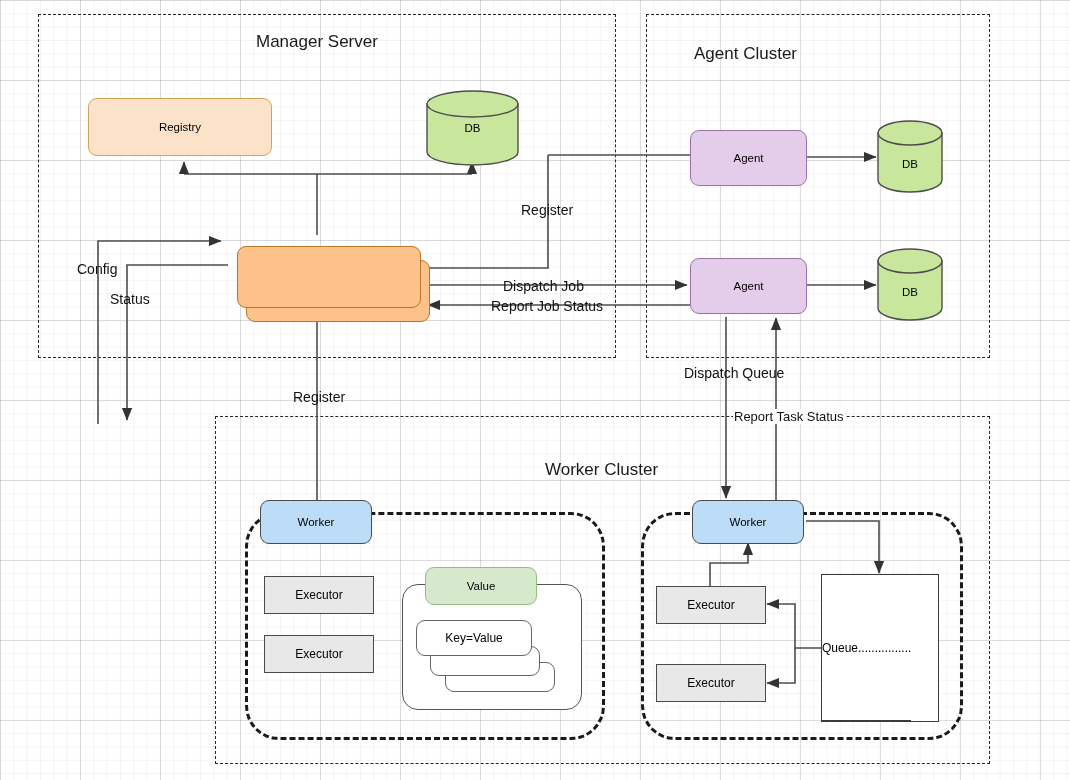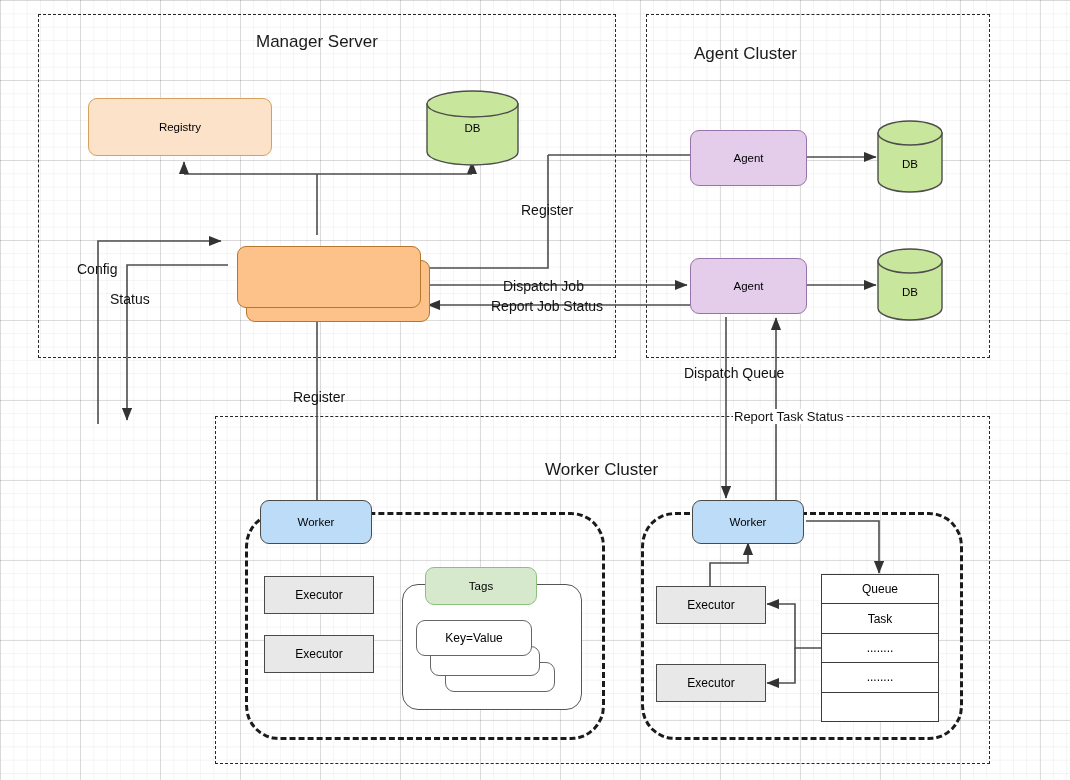--- a/index.html
+++ b/index.html
@@ -38,21 +38,21 @@
   .registry{background:#fce2c8;border-color:#d6a15c;}
   .broker{background:#fdc28a;border-color:#b6762b;}
   .agent{background:#e3cdea;border-color:#9b73ab;}
   .worker{background:#bcdcf7;border-color:#4a4a4a;}
   .executor{background:#e8e8e8;border-color:#4a4a4a;}
   .console{background:#f7c0c0;border-color:#c45c5c;border-radius:16px;border-width:1.3px;border-style:solid;font-size:12px;color:#000;}
   .tags{background:#d6e9cd;border-color:#8fbf7f;}
   .tagbox{background:#ffffff;border:1.5px solid #555;border-radius:16px;}
   .kv{background:#ffffff;border:1.5px solid #666;border-radius:9px;font-size:12px;color:#000;}
 
-  .queue{position:absolute;box-sizing:border-box;border:1.3px solid #3b3b3b;background:#ffffff;display:flex;flex-direction:column;}
+  .queue{position:absolute;box-sizing:border-box;border:1.3px solid #3b3b3b;background:#ffffff;display:flex;flex-direction:row;}
   .qrow{flex:1;display:flex;align-items:center;justify-content:center;font-size:12px;color:#000;border-bottom:1.3px solid #3b3b3b;}
   .qrow:last-child{border-bottom:none;}
 
   .wlabel{position:absolute;font-size:14px;color:#111;background:transparent;white-space:nowrap;}
   .wlabel.onwhite{background:#fff;padding:0 1px;}
 </style>
 </head>
 <body>
 
 <div id="canvas">
@@ -162,36 +162,35 @@
     <span>Executor</span>
   </div>
 
   <div class="tagbox" style="position:absolute;left:402px;top:584px;width:178px;height:124px;"></div>
   <div class="kv" style="position:absolute;left:445px;top:662px;width:108px;height:28px;"></div>
   <div class="kv" style="position:absolute;left:430px;top:646px;width:108px;height:28px;"></div>
   <div class="node kv" style="left:416px;top:620px;width:116px;height:36px;">
     <span>Key=Value</span>
   </div>
   <div class="node rrect tags" style="left:425px;top:567px;width:112px;height:38px;">
-    <span>Tags</span>
+    <span>Value</span>
   </div>
 
   <div class="node rrect worker" style="left:692px;top:500px;width:112px;height:44px;">
     <span>Worker</span>
   </div>
   <div class="node srect executor" style="left:656px;top:586px;width:110px;height:38px;">
     <span>Executor</span>
   </div>
   <div class="node srect executor" style="left:656px;top:664px;width:110px;height:38px;">
     <span>Executor</span>
   </div>
 
   <div class="queue" style="left:821px;top:574px;width:118px;height:148px;">
     <div class="qrow">Queue</div>
-    <div class="qrow">Task</div>
     <div class="qrow">........</div>
     <div class="qrow">........</div>
     <div class="qrow"></div>
   </div>
 
   <div class="wlabel" style="left:521px;top:202px;">Register</div>
   <div class="wlabel" style="left:77px;top:261px;">Config</div>
   <div class="wlabel" style="left:110px;top:291px;">Status</div>
   <div class="wlabel" style="left:503px;top:278px;">Dispatch Job</div>
   <div class="wlabel" style="left:491px;top:298px;">Report Job Status</div>

